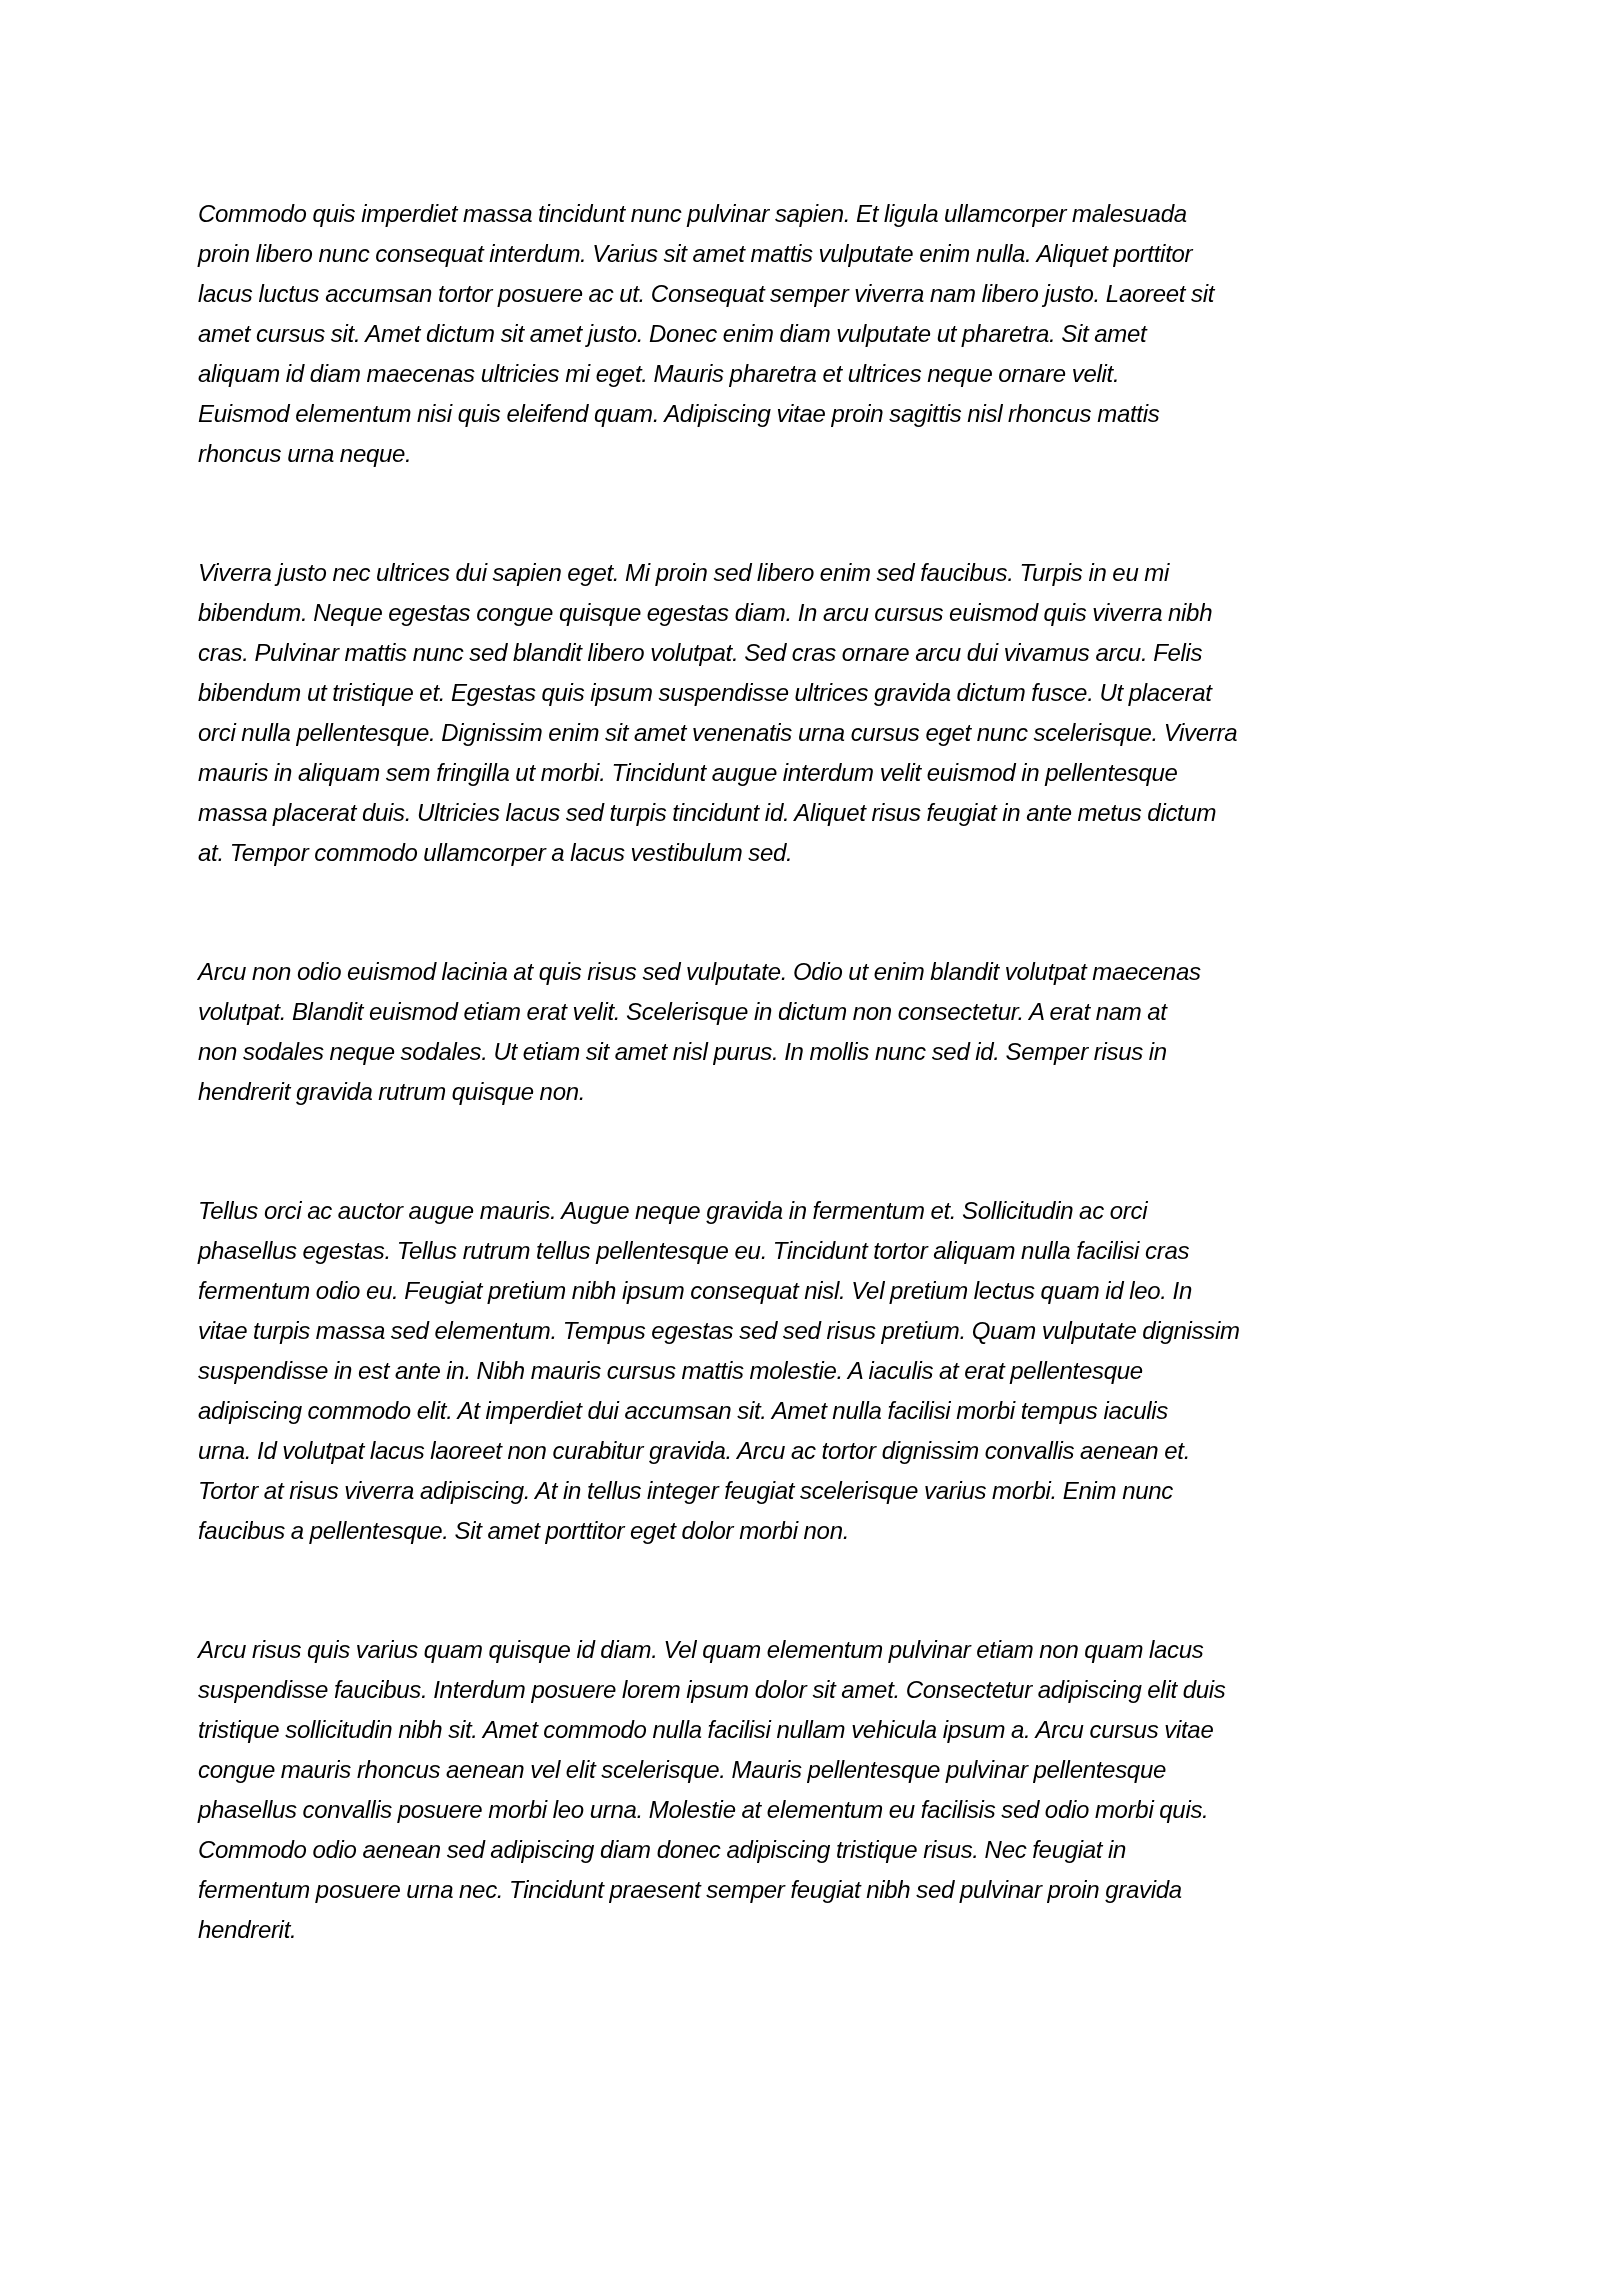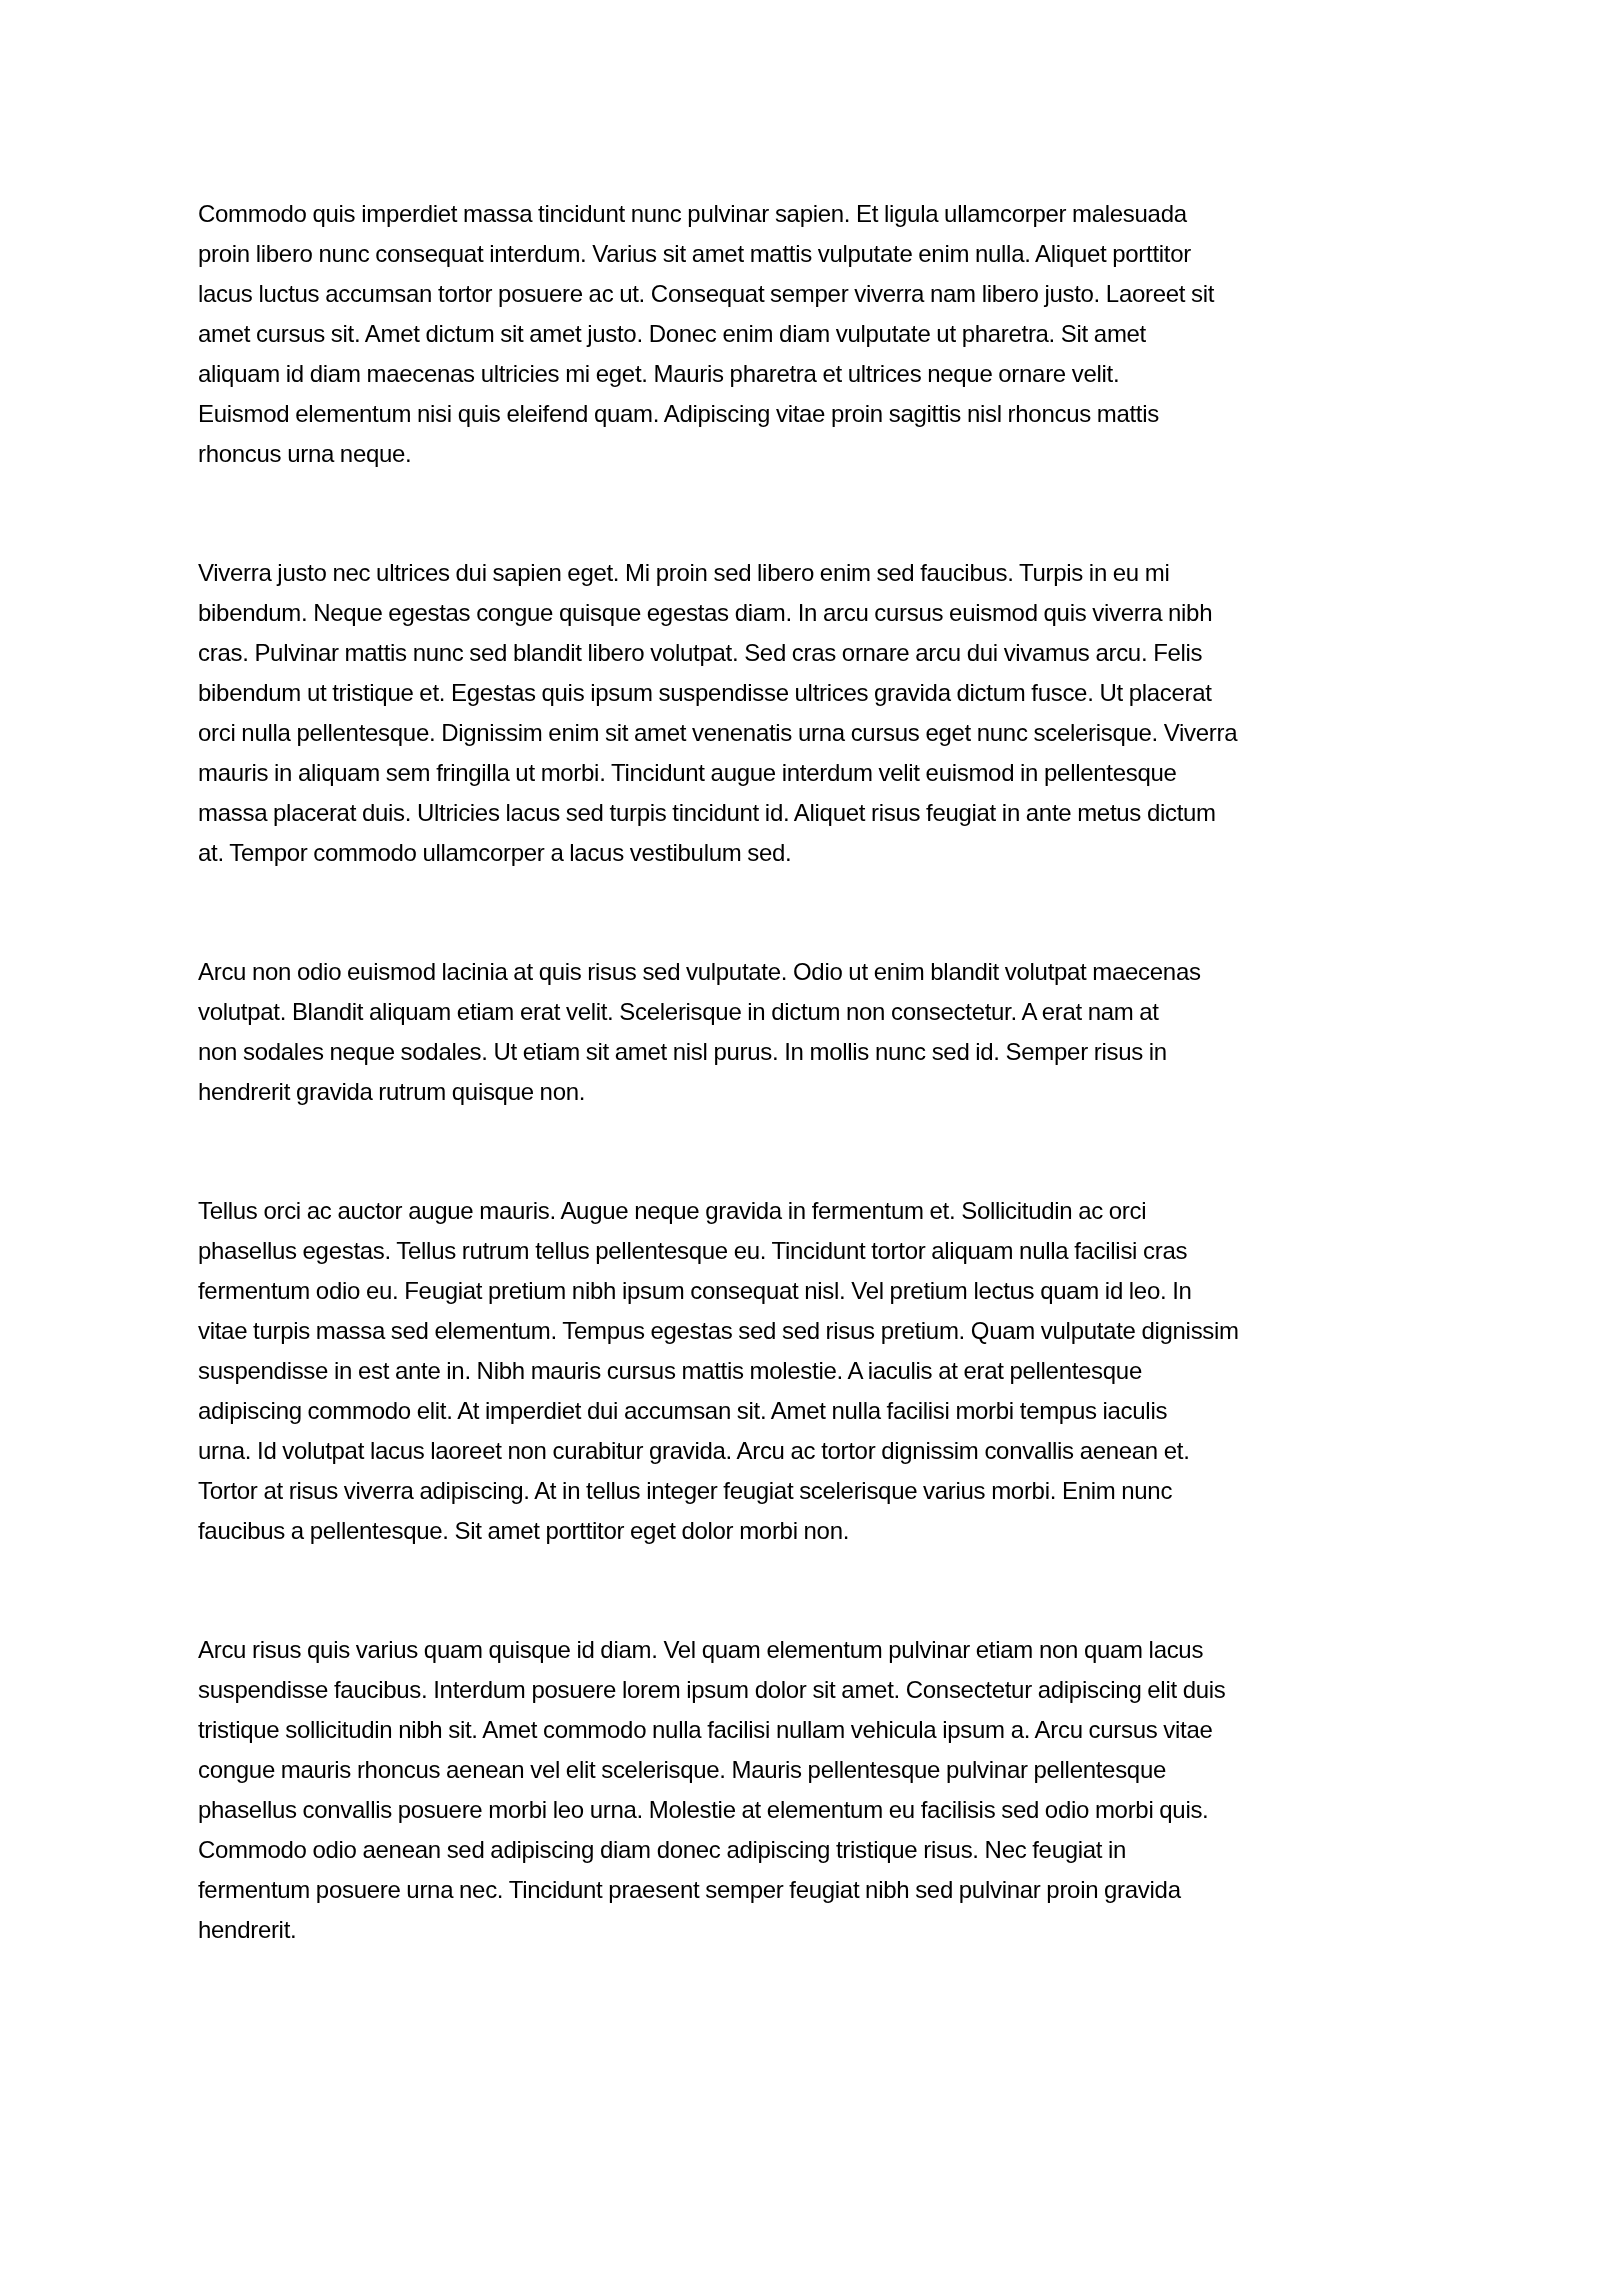--- a/index.html
+++ b/index.html
@@ -18,20 +18,21 @@
       left: 198px;
       top: 194px;
       width: 1245px;
       color: #000000;
       font-family: "Liberation Sans", sans-serif;
       font-size: 24px;
       line-height: 40px;
     }
     .para {
       margin: 0 0 79px 0;
+      font-style: italic;
     }
     .line {
       display: block;
       white-space: nowrap;
       letter-spacing: -0.3px;
       word-spacing: -0.5px;
     }
   </style>
 </head>
 <body>
@@ -51,21 +52,21 @@
     <span class="line">bibendum. Neque egestas congue quisque egestas diam. In arcu cursus euismod quis viverra nibh</span>
     <span class="line">cras. Pulvinar mattis nunc sed blandit libero volutpat. Sed cras ornare arcu dui vivamus arcu. Felis</span>
     <span class="line">bibendum ut tristique et. Egestas quis ipsum suspendisse ultrices gravida dictum fusce. Ut placerat</span>
     <span class="line">orci nulla pellentesque. Dignissim enim sit amet venenatis urna cursus eget nunc scelerisque. Viverra</span>
     <span class="line">mauris in aliquam sem fringilla ut morbi. Tincidunt augue interdum velit euismod in pellentesque</span>
     <span class="line">massa placerat duis. Ultricies lacus sed turpis tincidunt id. Aliquet risus feugiat in ante metus dictum</span>
     <span class="line">at. Tempor commodo ullamcorper a lacus vestibulum sed.</span>
   </p>
   <p class="para">
     <span class="line">Arcu non odio euismod lacinia at quis risus sed vulputate. Odio ut enim blandit volutpat maecenas</span>
-    <span class="line">volutpat. Blandit aliquam etiam erat velit. Scelerisque in dictum non consectetur. A erat nam at</span>
+    <span class="line">volutpat. Blandit euismod etiam erat velit. Scelerisque in dictum non consectetur. A erat nam at</span>
     <span class="line">non sodales neque sodales. Ut etiam sit amet nisl purus. In mollis nunc sed id. Semper risus in</span>
     <span class="line">hendrerit gravida rutrum quisque non.</span>
   </p>
   <p class="para">
     <span class="line">Tellus orci ac auctor augue mauris. Augue neque gravida in fermentum et. Sollicitudin ac orci</span>
     <span class="line">phasellus egestas. Tellus rutrum tellus pellentesque eu. Tincidunt tortor aliquam nulla facilisi cras</span>
     <span class="line">fermentum odio eu. Feugiat pretium nibh ipsum consequat nisl. Vel pretium lectus quam id leo. In</span>
     <span class="line">vitae turpis massa sed elementum. Tempus egestas sed sed risus pretium. Quam vulputate dignissim</span>
     <span class="line">suspendisse in est ante in. Nibh mauris cursus mattis molestie. A iaculis at erat pellentesque</span>
     <span class="line">adipiscing commodo elit. At imperdiet dui accumsan sit. Amet nulla facilisi morbi tempus iaculis</span>

